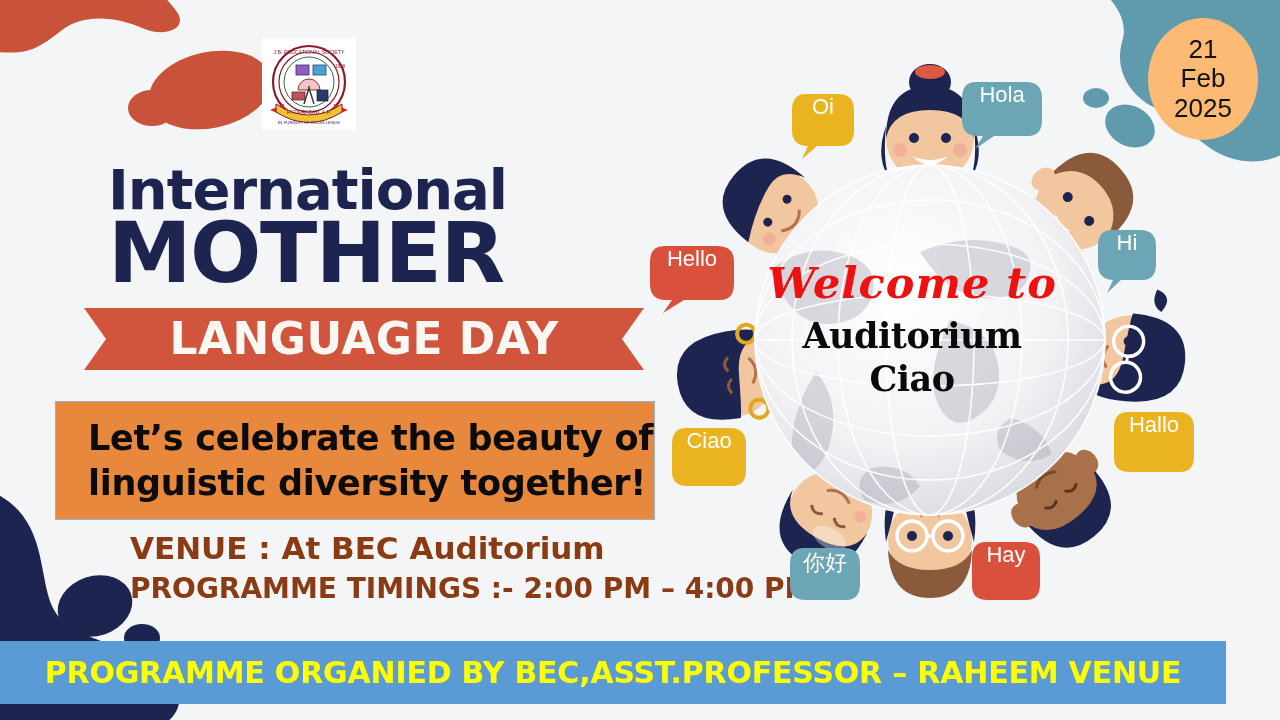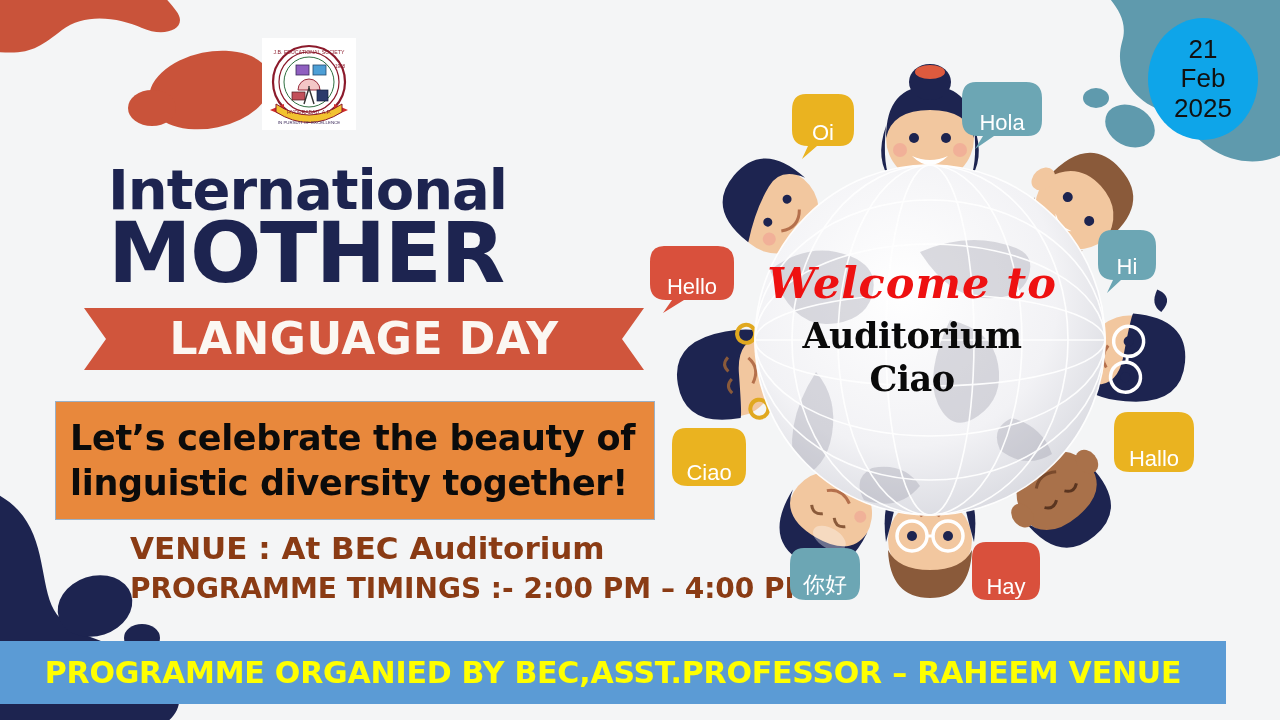--- a/index.html
+++ b/index.html
@@ -13,21 +13,21 @@
 
   
   .blob { position:absolute; pointer-events:none; }
   #blob-orange { left:-120px; top:-150px; width:470px; height:300px; }
   #blob-navy   { left:-110px; top:480px; width:420px; height:250px; }
   #blob-teal   { right:-60px; top:-70px; width:330px; height:300px; }
 
   
   #date-badge {
     position:absolute; left:1148px; top:18px; width:110px; height:122px;
-    background:#0ea5e9; border-radius:50%;
+    background:#fdba74; border-radius:50%;
     display:flex; flex-direction:column; align-items:center; justify-content:center;
     line-height:1.12; color:#111; font-size:26px; font-family:"Liberation Sans", sans-serif;
   }
   #date-badge span { display:block; }
 
   
   #college-header { position:absolute; left:262px; top:38px; display:flex; align-items:flex-start; }
   #college-logo { width:94px; height:92px; background:#fff; flex:none; }
   #college-text { margin-left:10px; font-family:"Liberation Serif", serif; color:#0d0d0d; }
   #college-name { font-size:25px; font-weight:bold; letter-spacing:.2px; line-height:1.12; white-space:nowrap; }
@@ -50,21 +50,21 @@
     display:flex; align-items:center; justify-content:center;
     font-size:44px; font-weight:bold; color:#fbf7f2; letter-spacing:.5px;
     font-family:"DejaVu Sans", sans-serif;
   }
 
   
   #tagline-box {
     position:absolute; left:55px; top:401px; width:600px; height:119px;
     background:#e8883c; border:1px solid #9ab0c6;
     display:flex; flex-direction:column; justify-content:center;
-    padding-left:14px;
+    padding-left:32px;
   }
   #tagline-box div {
     font-size:35px; font-weight:bold; color:#0b0b0b; line-height:1.28;
     font-family:"DejaVu Sans", sans-serif; letter-spacing:-.3px;
   }
 
   
   #venue-line {
     position:absolute; left:130px; top:530px;
     font-size:31px; font-weight:bold; color:#8a3b14;
@@ -103,21 +103,21 @@
     font-family:"DejaVu Serif", serif; font-weight:bold; font-size:35px;
     color:#0a0a0a; line-height:1.22; margin-top:10px; letter-spacing:-.5px;
   }
   #diwas {
     font-family:"DejaVu Serif", serif; font-weight:bold; font-size:35px;
     color:#0a0a0a; line-height:1.2; letter-spacing:-.5px;
   }
 
   
   .bubble {
-    position:absolute; display:flex; align-items:flex-end; justify-content:center;
+    position:absolute; display:flex; align-items:flex-start; justify-content:center;
     color:#fff; font-size:22px; font-family:"Liberation Sans", sans-serif;
   }
   .bubble .btxt { position:relative; z-index:2; }
   .bubble svg { position:absolute; left:0; top:0; z-index:1; }
 </style>
 </head>
 <body>
 
 <div id="poster">
 

